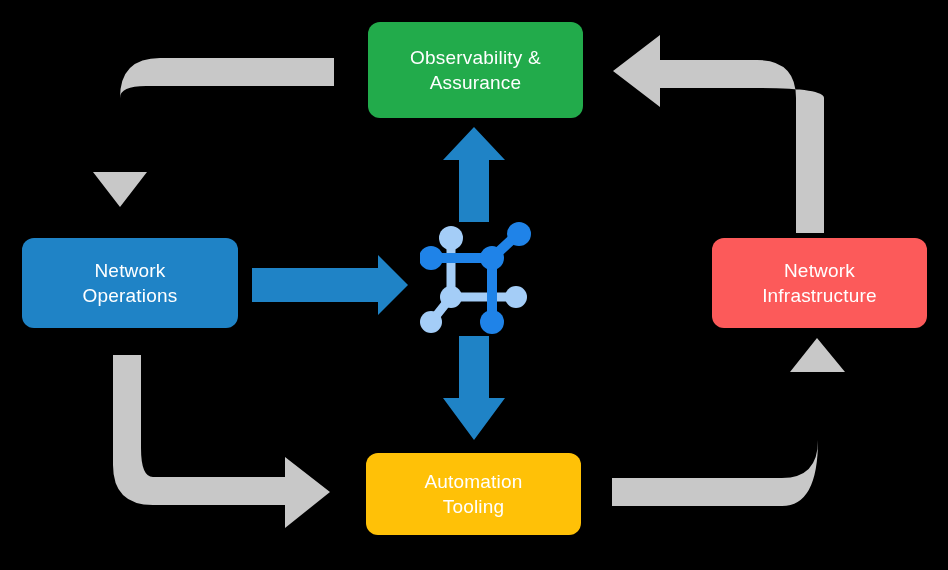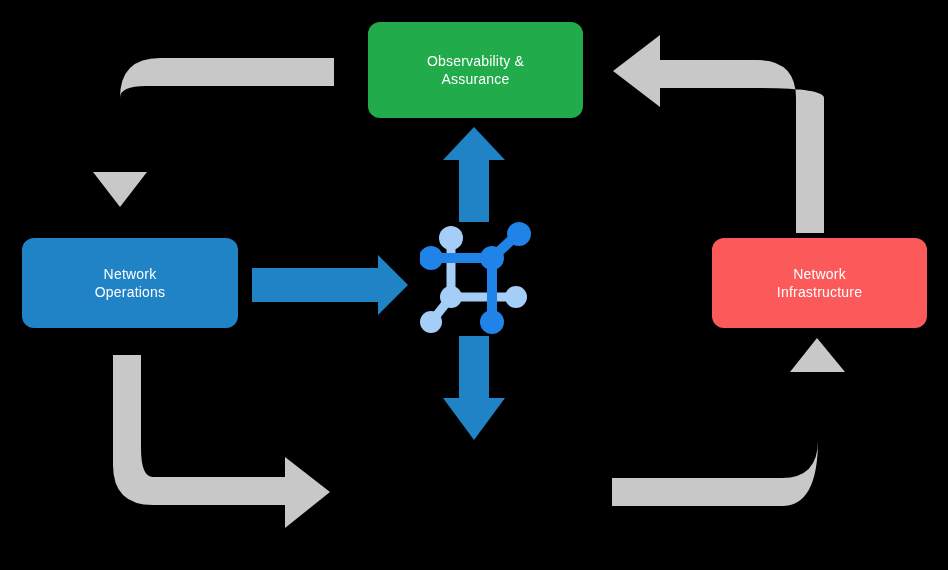--- a/index.html
+++ b/index.html
@@ -2,21 +2,21 @@
 <html><head>
 <meta charset="utf-8">
 <style>
   html,body{margin:0;padding:0;background:#000;}
   body{width:948px;height:570px;overflow:hidden;
        font-family:"Liberation Sans","DejaVu Sans",sans-serif;}
   #stage{position:relative;width:948px;height:570px;background:#000;}
 
   .node-box{position:absolute;display:flex;align-items:center;justify-content:center;
             text-align:center;color:#fff;border-radius:12px;line-height:1.32;
-            font-size:14px;font-weight:400;letter-spacing:.2px;}
+            font-size:19px;font-weight:400;letter-spacing:.2px;}
 
   #box-observability{left:368px;top:22px;width:215px;height:96px;background:#22ab4b;}
   #box-network-operations{left:22px;top:238px;width:216px;height:90px;background:#1f83c6;}
   #box-network-infrastructure{left:712px;top:238px;width:215px;height:90px;background:#fc5a5a;}
   #box-automation-tooling{left:366px;top:453px;width:215px;height:82px;background:#ffc107;}
 
   .node-box .label{display:block;white-space:pre-line;}
 
   svg.layer{position:absolute;left:0;top:0;width:948px;height:570px;pointer-events:none;}
 
@@ -84,14 +84,18 @@
   <div class="node-box" id="box-network-operations">
     <span class="label">Network
 Operations</span>
   </div>
 
   <div class="node-box" id="box-network-infrastructure">
     <span class="label">Network
 Infrastructure</span>
   </div>
 
+  <div class="node-box" id="box-automation-tooling">
+    <span class="label">Automation
+Tooling</span>
+  </div>
 
 </div>
 
 </body></html>

